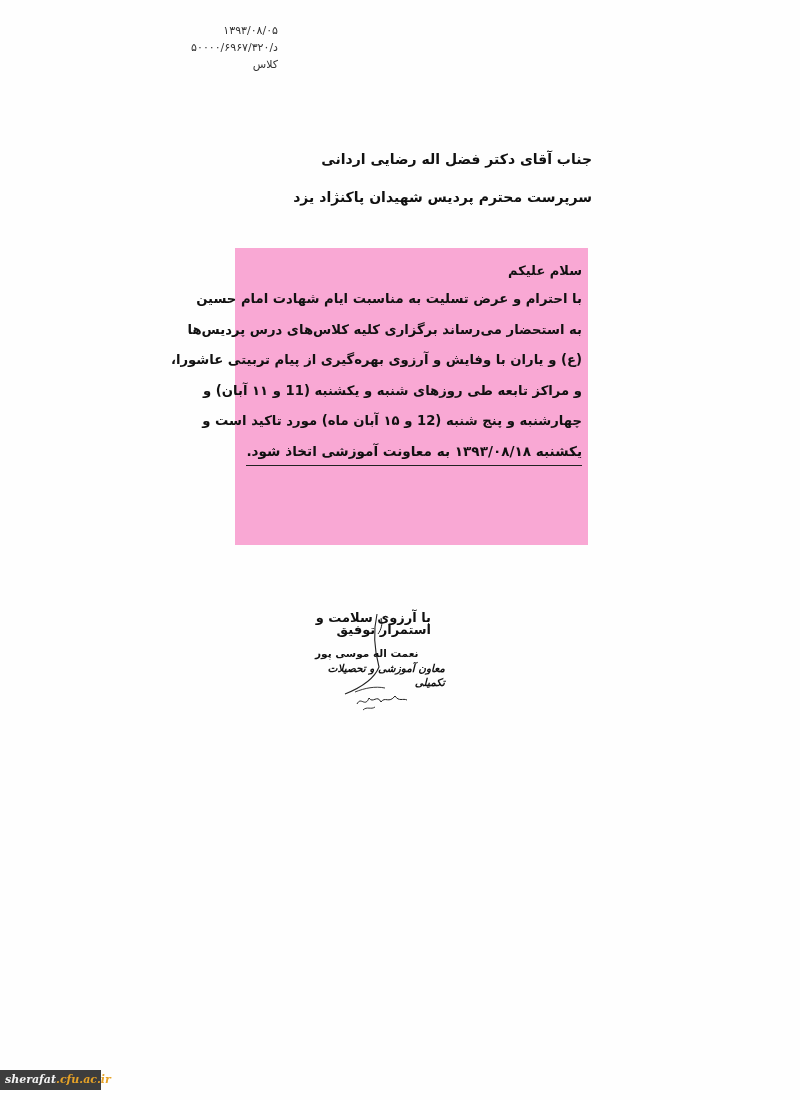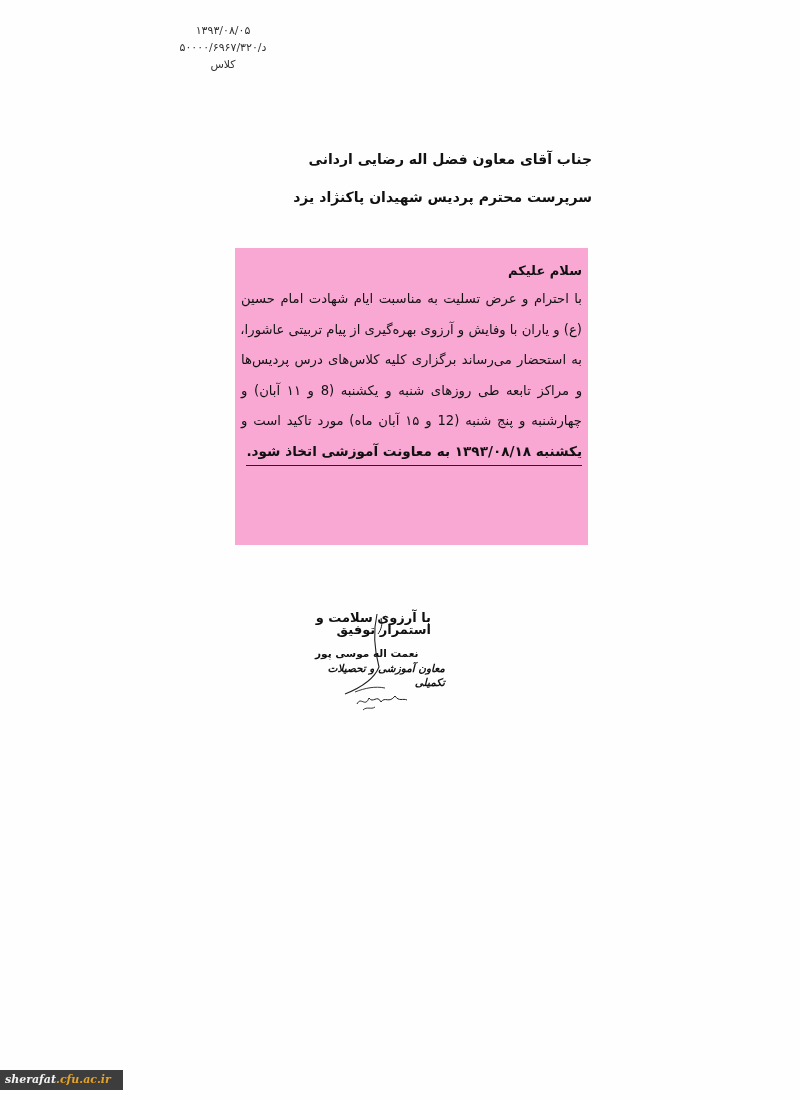--- a/index.html
+++ b/index.html
@@ -24,21 +24,21 @@
       position: absolute;
       left: 168px;
       top: 22px;
       width: 110px;
       direction: rtl;
       text-align: right;
       font-size: 11px;
       line-height: 17px;
       color: #333;
     }
-    .meta div { white-space: nowrap; text-align: center; }
+    .meta div { white-space: nowrap; }
     .addressee {
       position: absolute;
       right: 208px;
       top: 140px;
       direction: rtl;
       text-align: right;
       font-weight: bold;
       font-size: 14px;
       line-height: 38px;
       color: #111;
@@ -66,20 +66,21 @@
       line-height: 30.5px;
       text-align: justify;
       text-align-last: justify;
       letter-spacing: 0.1px;
     }
     .para .line {
       display: block;
       text-align: justify;
       text-align-last: justify;
       white-space: nowrap;
+      font-weight: bold;
     }
     .para .line.emph {
       font-weight: bold;
       font-size: 13.6px;
       border-bottom: 1.5px solid #222;
       line-height: 28px;
       margin-bottom: 2.5px;
     }
     .para .line.last {
       text-align-last: right;
@@ -119,21 +120,21 @@
     .sig-scribble {
       position: absolute;
       left: 0;
       top: 0;
       pointer-events: none;
     }
     .watermark {
       position: absolute;
       left: 0;
       top: 1070px;
-      width: 123px;
+      width: 101px;
       height: 20px;
       background: #3d3d3d;
       font-family: "DejaVu Serif", serif;
       font-style: italic;
       font-weight: bold;
       font-size: 11px;
       line-height: 20px;
       padding-left: 5px;
       box-sizing: border-box;
       white-space: nowrap;
@@ -146,31 +147,31 @@
 
 <div class="page">
 
   <div class="meta">
     <div>۱۳۹۳/۰۸/۰۵</div>
     <div>د/۵۰۰۰۰/۶۹۶۷/۳۲۰</div>
     <div>کلاس</div>
   </div>
 
   <div class="addressee">
-    <div>جناب آقای معاون فضل اله رضایی اردانی</div>
+    <div>جناب آقای دکتر فضل اله رضایی اردانی</div>
     <div>سرپرست محترم پردیس شهیدان پاکنژاد یزد</div>
   </div>
 
   <div class="body-box">
     <div class="greeting">سلام علیکم</div>
     <div class="para">
       <span class="line">با احترام و عرض تسلیت به مناسبت ایام شهادت امام حسین</span>
+      <span class="line">به استحضار می‌رساند برگزاری کلیه کلاس‌های درس پردیس‌ها</span>
       <span class="line">(ع) و یاران با وفایش و آرزوی بهره‌گیری از پیام تربیتی عاشورا،</span>
-      <span class="line">به استحضار می‌رساند برگزاری کلیه کلاس‌های درس پردیس‌ها</span>
-      <span class="line">و مراکز تابعه طی روزهای شنبه و یکشنبه (8 و ۱۱ آبان) و</span>
+      <span class="line">و مراکز تابعه طی روزهای شنبه و یکشنبه (11 و ۱۱ آبان) و</span>
       <span class="line">چهارشنبه و پنج شنبه (12 و ۱۵ آبان ماه) مورد تاکید است و</span>
       <span class="line emph last">یکشنبه ۱۳۹۳/۰۸/۱۸ به معاونت آموزشی اتخاذ شود.</span>
     </div>
   </div>
 
   <div class="signature">
     <svg class="sig-scribble" width="130" height="100" viewBox="0 0 130 100">
       <path d="M62 2 C 58 20, 60 40, 64 55 C 58 70, 40 78, 30 82" fill="none" stroke="#222" stroke-width="1.1"></path>
       <path d="M66 6 C 68 12, 66 18, 63 22" fill="none" stroke="#222" stroke-width="1"></path>
       <path d="M40 80 C 50 76, 60 74, 70 76" fill="none" stroke="#222" stroke-width="0.9"></path>

